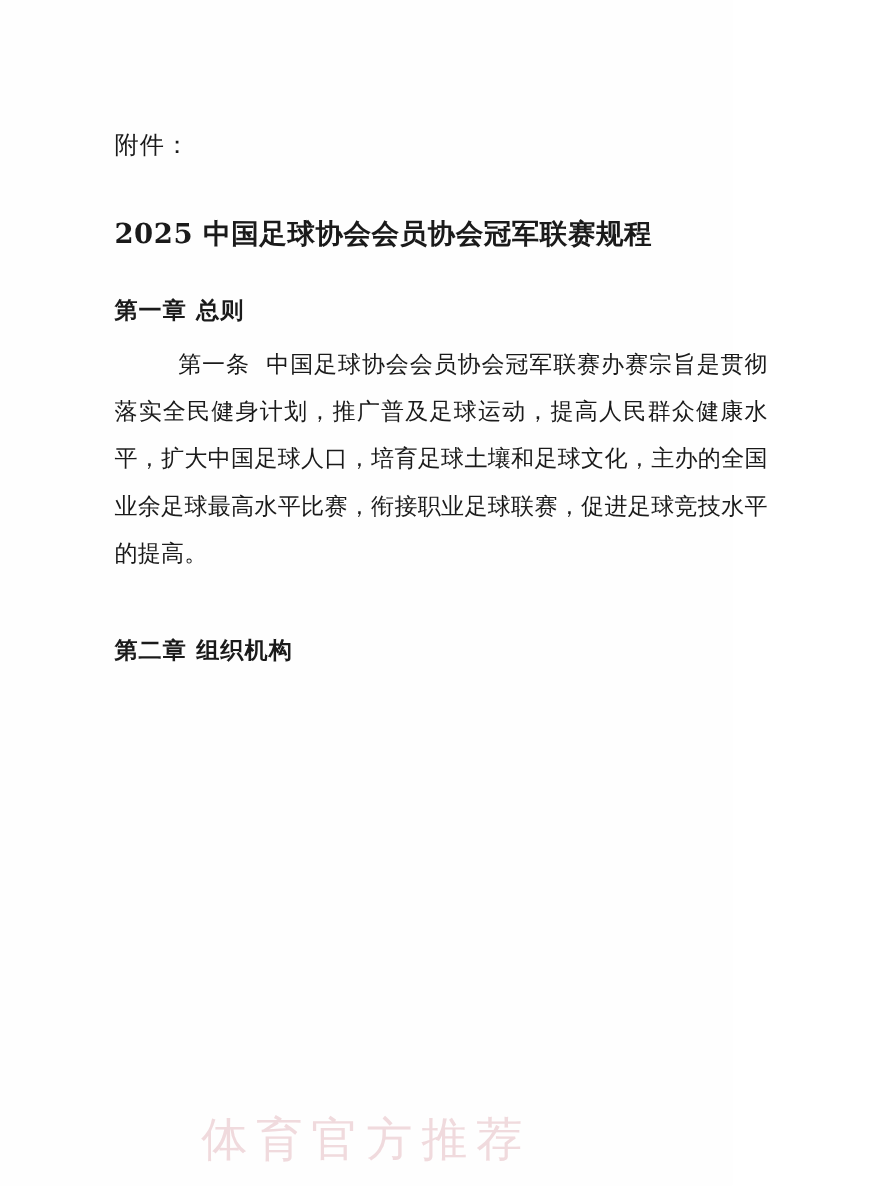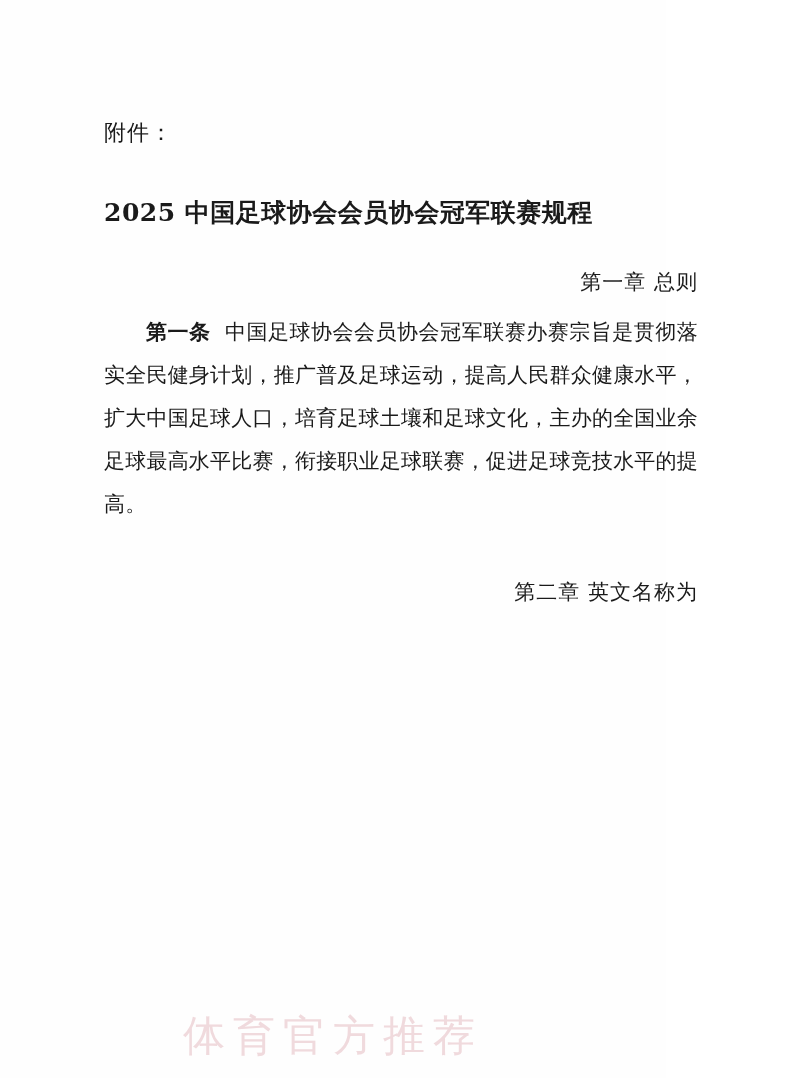--- a/index.html
+++ b/index.html
@@ -38,39 +38,40 @@
   .doc-title {
     margin-top: 46px;
     text-align: left;
     font-size: 25px;
     font-weight: bold;
     letter-spacing: 0.5px;
     line-height: 1.4;
   }
   .chapter {
     margin-top: 38px;
-    text-align: right;
+    text-align: left;
     font-size: 21px;
-    font-weight: normal;
+    font-weight: bold;
     letter-spacing: 1px;
   }
   .chapter.second {
     margin-top: 52px;
   }
   .para {
     margin-top: 14px;
     font-size: 21px;
     line-height: 2.05;
     text-align: justify;
     text-justify: inter-ideograph;
     text-indent: 2em;
     letter-spacing: 0.2px;
   }
   .para .lead {
-    font-weight: bold;
+    font-weight: normal;
+    margin-left: 16px;
   }
   .watermark {
     position: absolute;
     left: 0;
     right: 0;
     bottom: 14px;
     text-align: center;
     font-size: 42px;
     letter-spacing: 8px;
     color: #f0dadd;
@@ -90,18 +91,18 @@
     <div class="doc-title">2025 中国足球协会会员协会冠军联赛规程</div>
 
     <div class="chapter">第一章  总则</div>
 
     <p class="para">
       <span class="lead">第一条</span><span>&nbsp;&nbsp;</span><span>中国足球协会会员协会冠军联赛办赛宗旨是贯彻落实全民健身计划，推广普及足球运动，提高人民群众健康水平，扩大中国足球人口，培育足球土壤和足球文化，主办的全国业余足球最高水平比赛，衔接职业足球联赛，促进足球竞技水平的提高。</span>
     </p>
 
 
 
-    <div class="chapter second">第二章  英文名称为</div>
+    <div class="chapter second">第二章  组织机构</div>
 
   </div>
 
   <div class="watermark">体育官方推荐</div>
 </div>
 
 </body></html>

